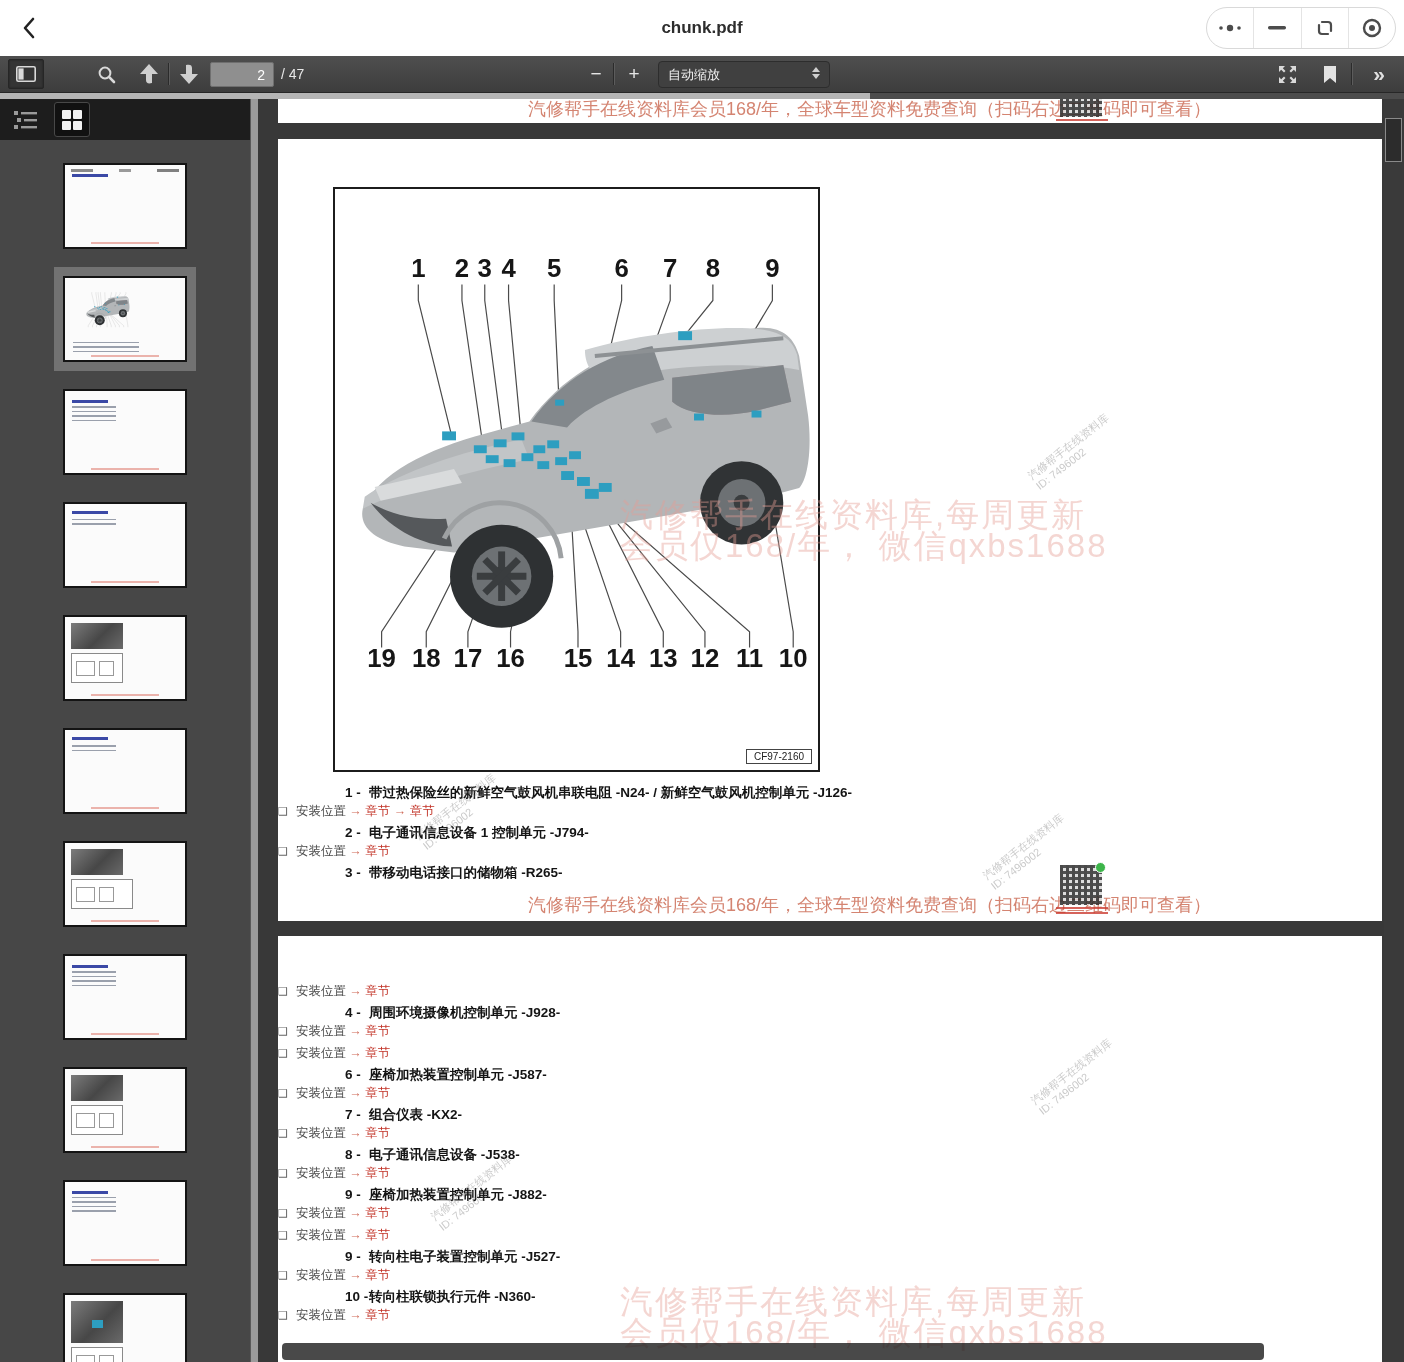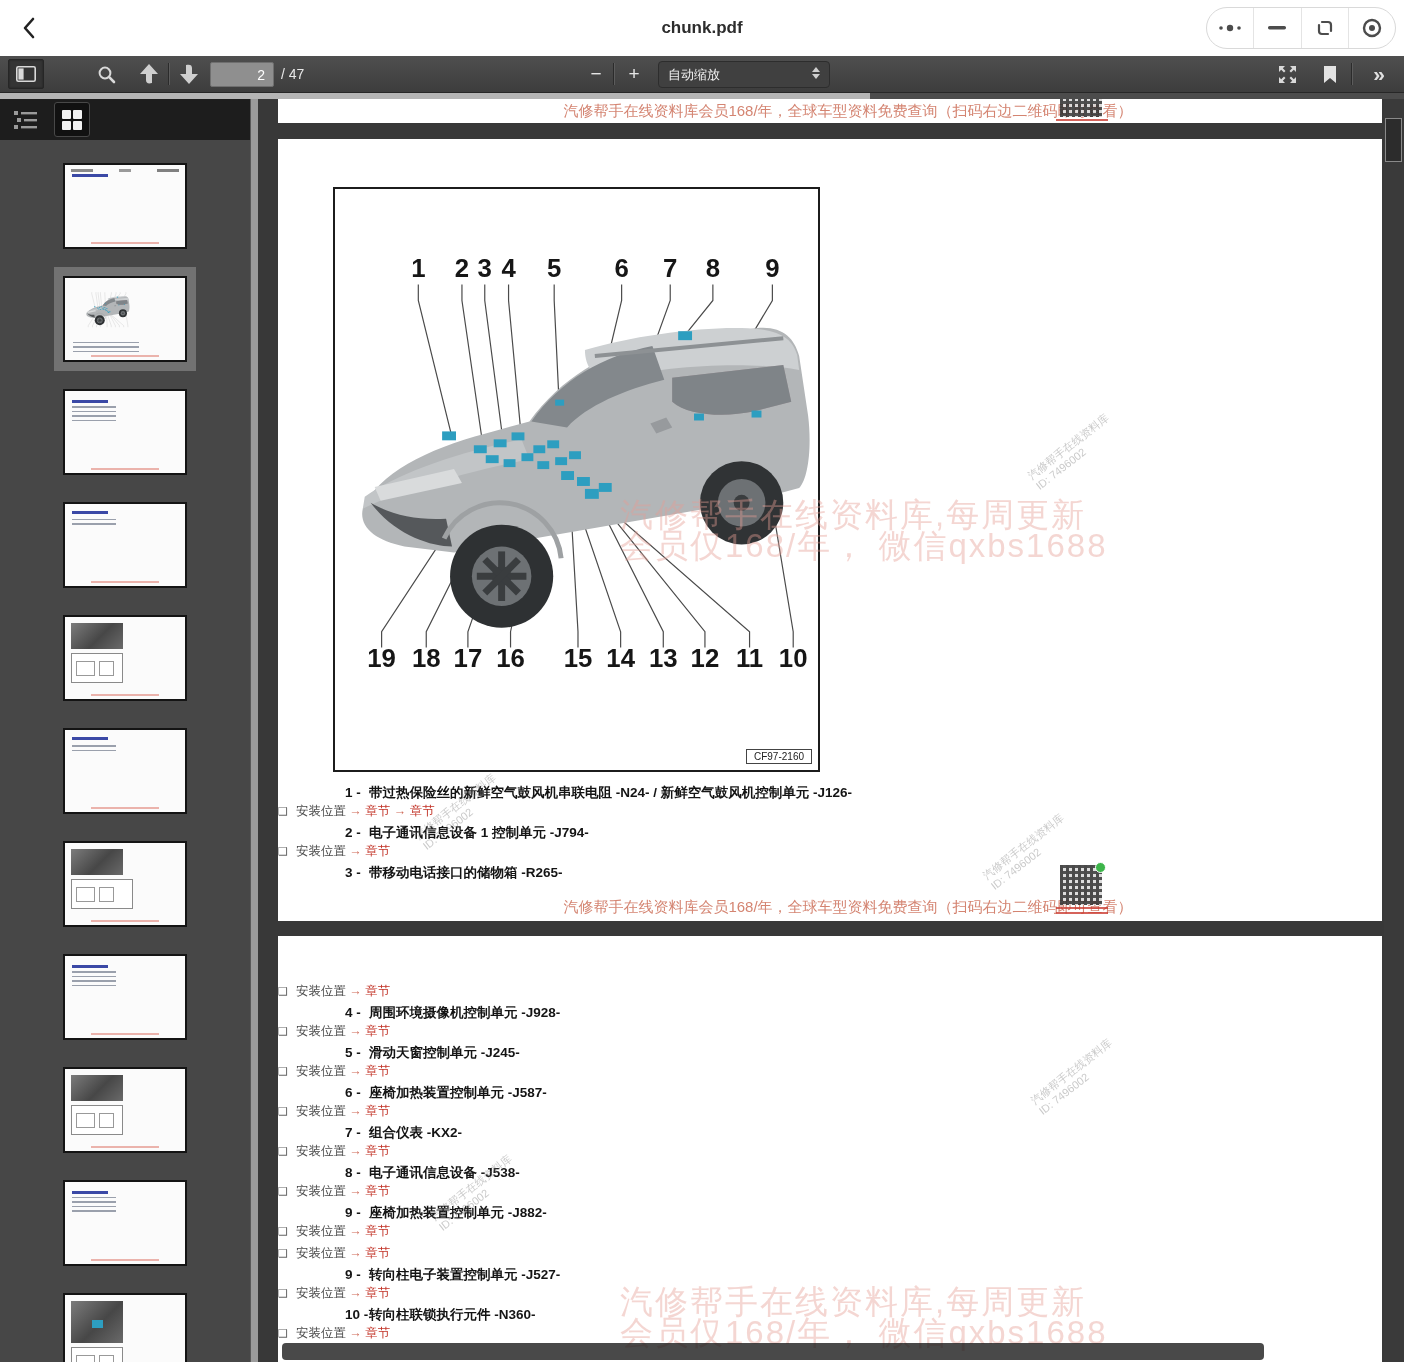--- a/index.html
+++ b/index.html
@@ -87,21 +87,21 @@
   .kind-car-diagram .t-car{display:block;}
   .kind-car-diagram .t-lines{display:block;left:8px;top:64px;width:66px;height:10px;}
 
   
   .content{position:absolute;left:258px;top:99px;width:1146px;height:1263px;background:#383838;overflow:hidden;}
   .pdf-page{position:absolute;left:20px;width:1104px;background:#ffffff;overflow:hidden;}
   .page-sliver{top:0;height:24px;}
   .page-two{top:40px;height:782px;}
   .page-three{top:837px;height:560px;}
 
-  .red-notice{position:absolute;left:250px;width:640px;text-align:center;font-size:15px;
+  .red-notice{position:absolute;left:250px;width:640px;text-align:center;font-size:18px;
     color:rgba(205,110,88,.85);white-space:nowrap;}
   .qr-box{position:absolute;width:42px;height:40px;}
   .qr-grid{position:absolute;inset:0;background:
     repeating-linear-gradient(to right,#2b2b2b 0 3px,transparent 3px 6px),
     repeating-linear-gradient(to bottom,#333 0 3px,#d8d8d8 3px 6px);opacity:.85;}
   .qr-dot{position:absolute;right:-4px;top:-3px;width:11px;height:11px;border-radius:50%;background:#3db54a;border:1px solid #fff;}
   .qr-cap{position:absolute;left:-4px;top:42px;width:52px;height:8px;
     background:repeating-linear-gradient(to bottom,rgba(203,60,50,.8) 0 2px,transparent 2px 5px);}
 
   
@@ -554,24 +554,20 @@
   <div class="row item">
     <span class="inum">4 -</span><span class="itext">周围环境摄像机控制单元 -J928-</span>
     
   </div>
 
   <div class="row sub">
     
     <span class="cbx">❑</span><span class="loc">安装位置</span><span><span class="arrow"> → </span><span class="chapter">章节</span></span>
   </div>
 
-  <div class="row item">
-    <span class="inum">5 -</span><span class="itext">滑动天窗控制单元 -J245-</span>
-    
-  </div>
 
   <div class="row sub">
     
     <span class="cbx">❑</span><span class="loc">安装位置</span><span><span class="arrow"> → </span><span class="chapter">章节</span></span>
   </div>
 
   <div class="row item">
     <span class="inum">6 -</span><span class="itext">座椅加热装置控制单元 -J587-</span>
     
   </div>

